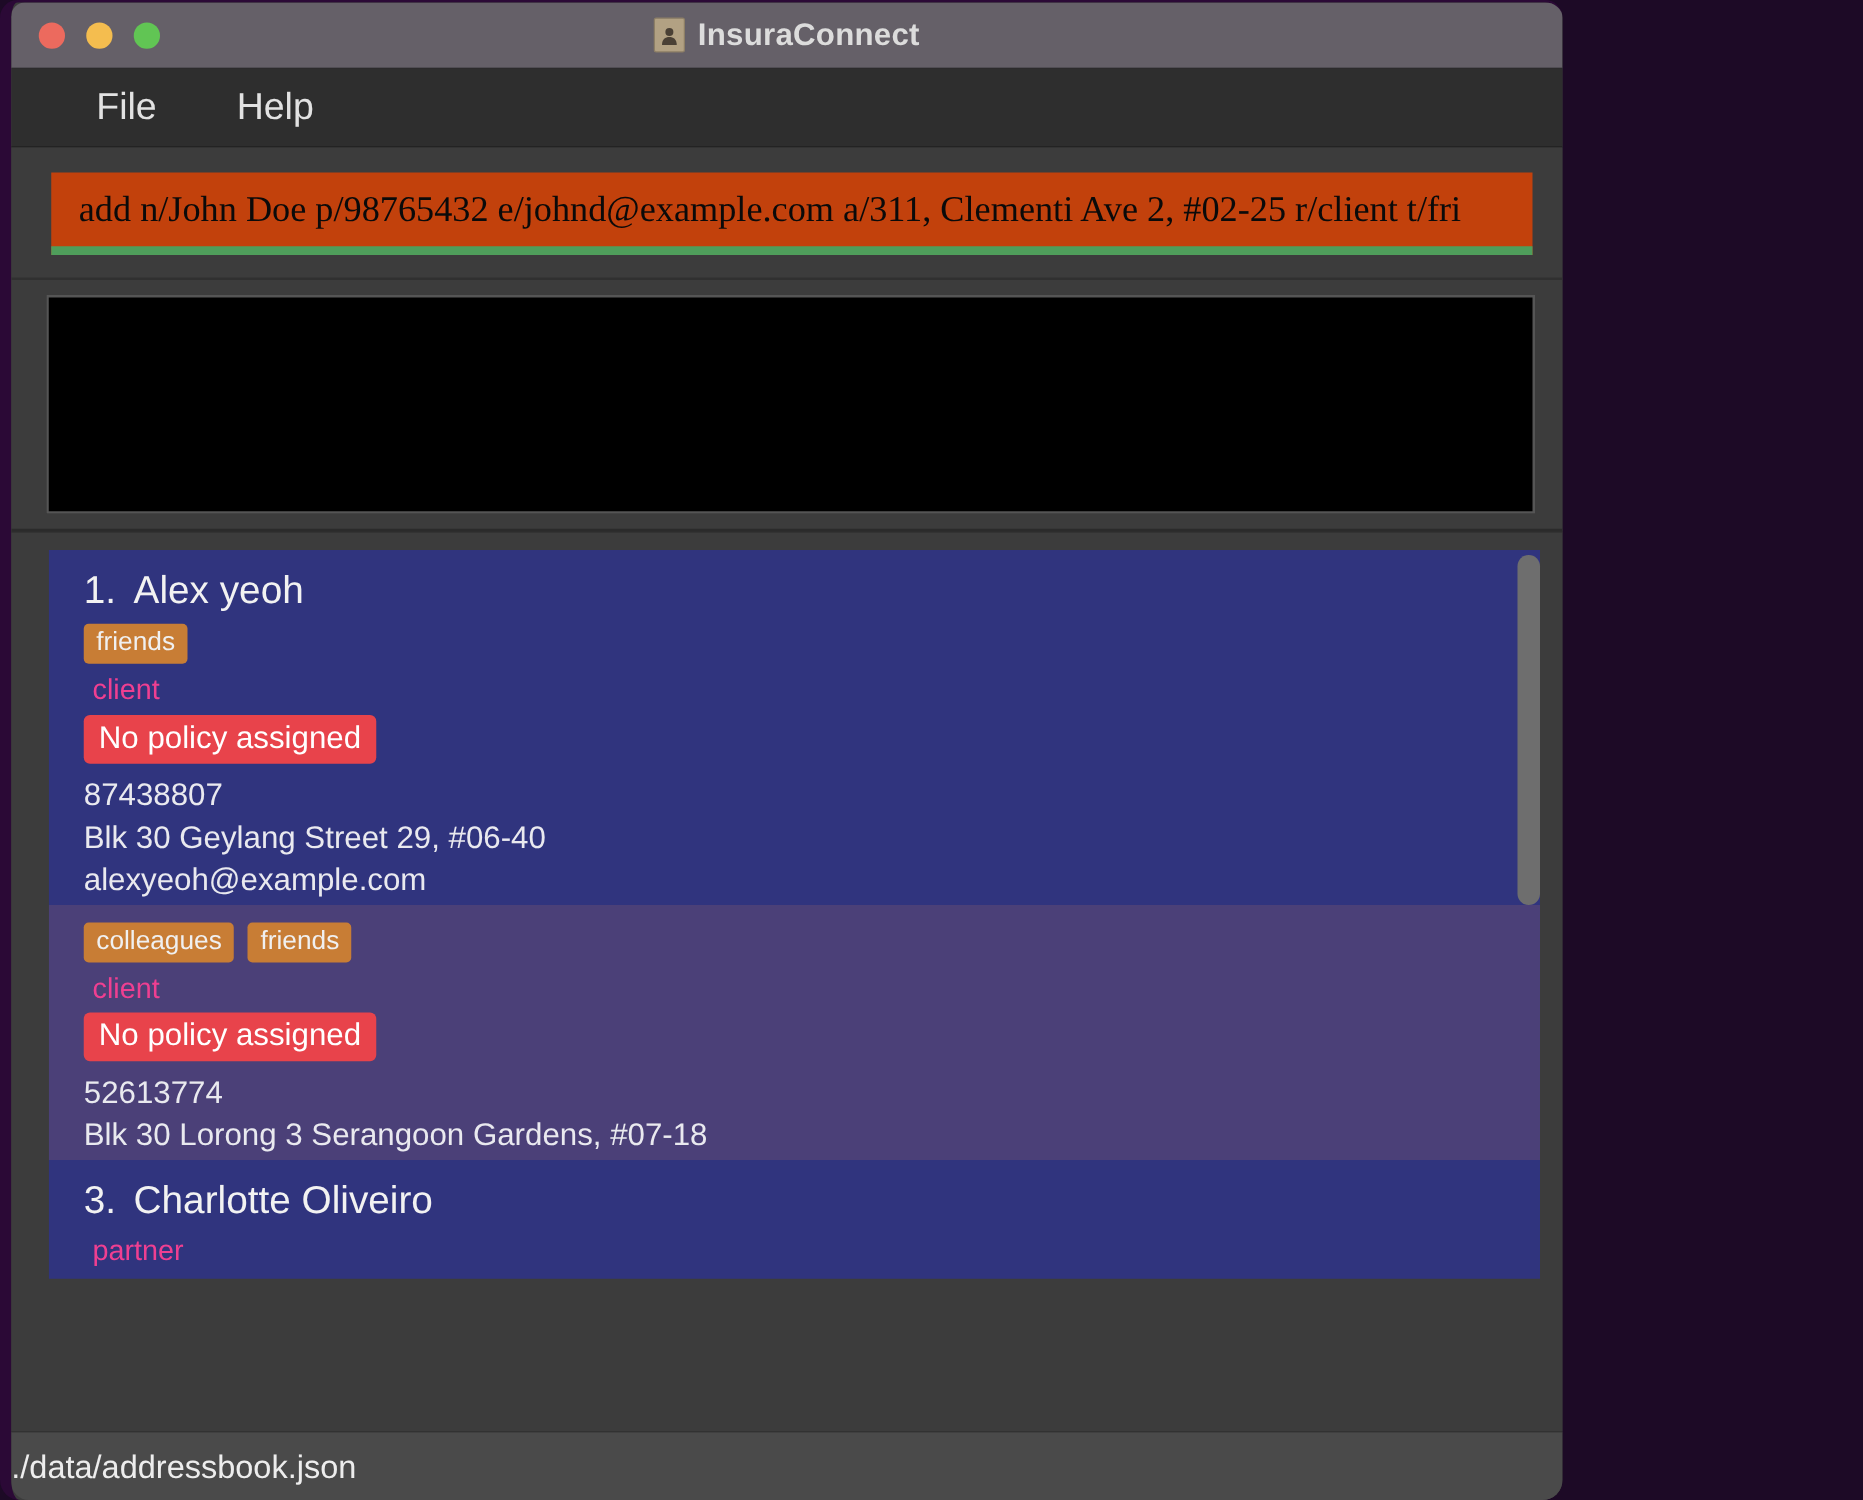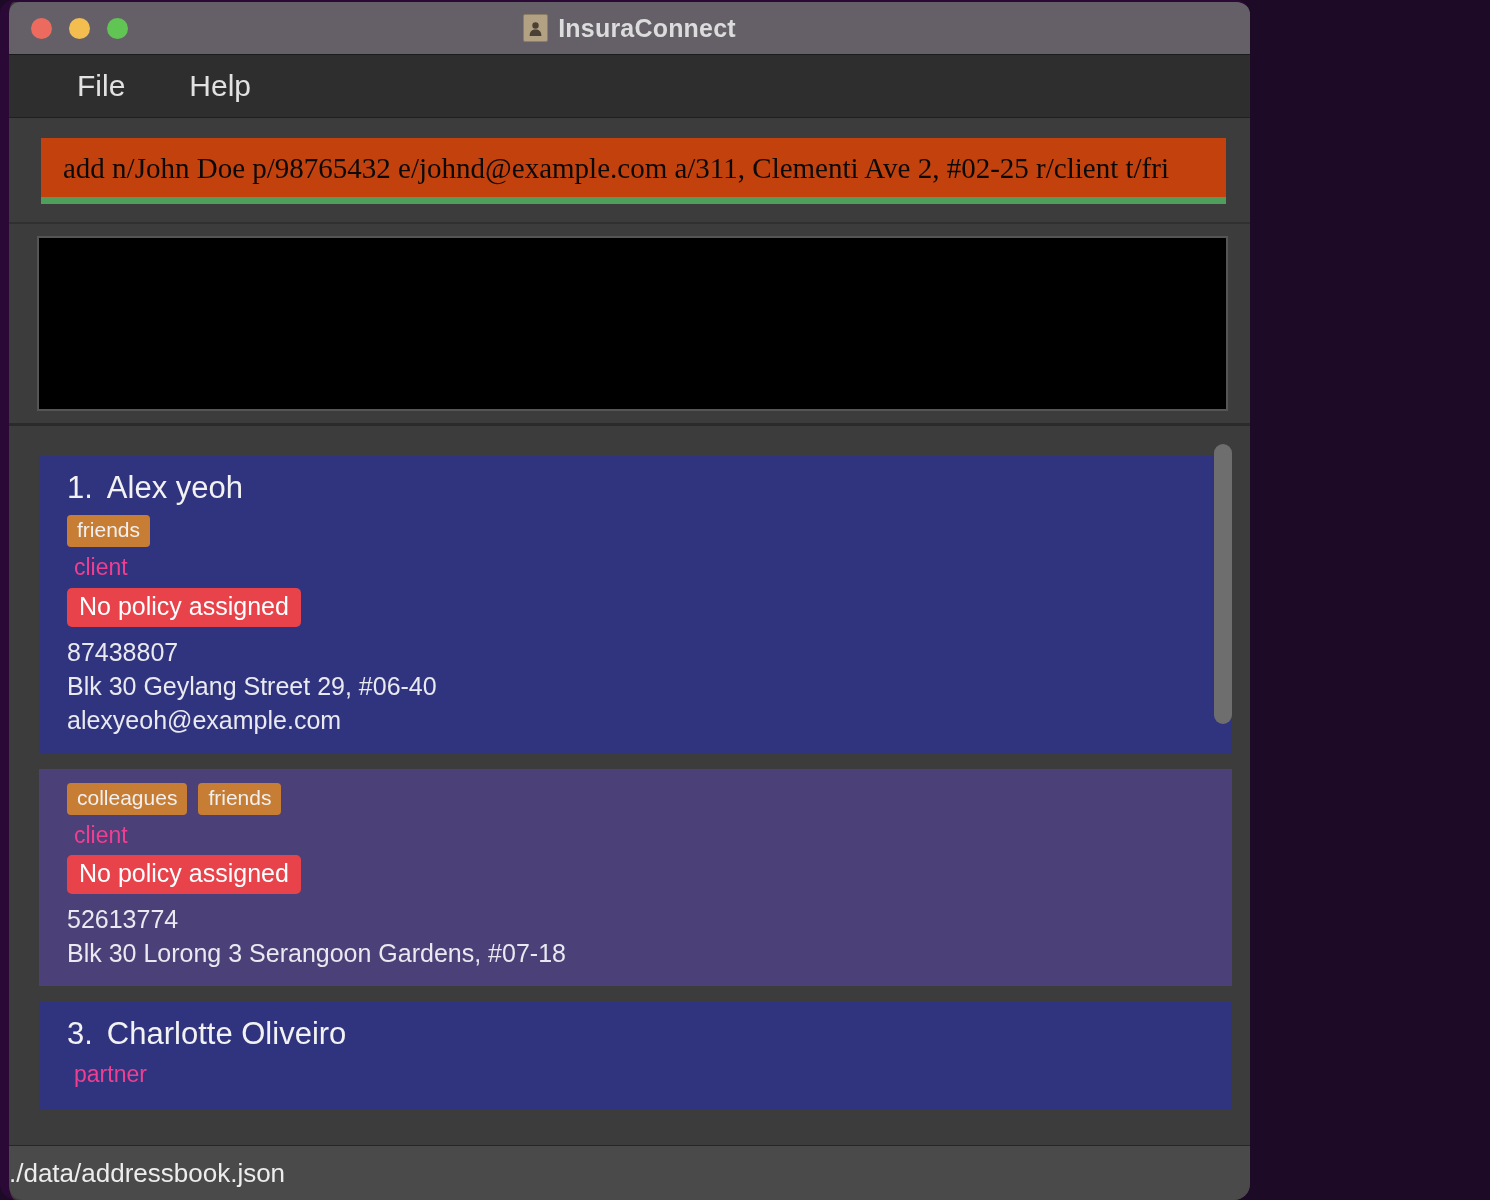--- a/index.html
+++ b/index.html
@@ -145,24 +145,23 @@
     position: relative;
     overflow: hidden;
     border-top: 1px solid #2a2a2a;
   }
   .list-viewport {
     position: relative;
     height: 100%;
     overflow: hidden;
   }
   .person-card {
-    padding: 14px 0 16px 28px;
+    padding: 14px 0 3px 28px;
     box-sizing: border-box;
     width: 1383px;
-    margin-top: 16px;
   }
   .person-card.odd  { background: #30347e; }
   .person-card.even { background: #4b4078; }
 
   .person-name {
     color: #f2f2f2;
     font-size: 31px;
     margin-bottom: 9px;
     white-space: nowrap;
   }

